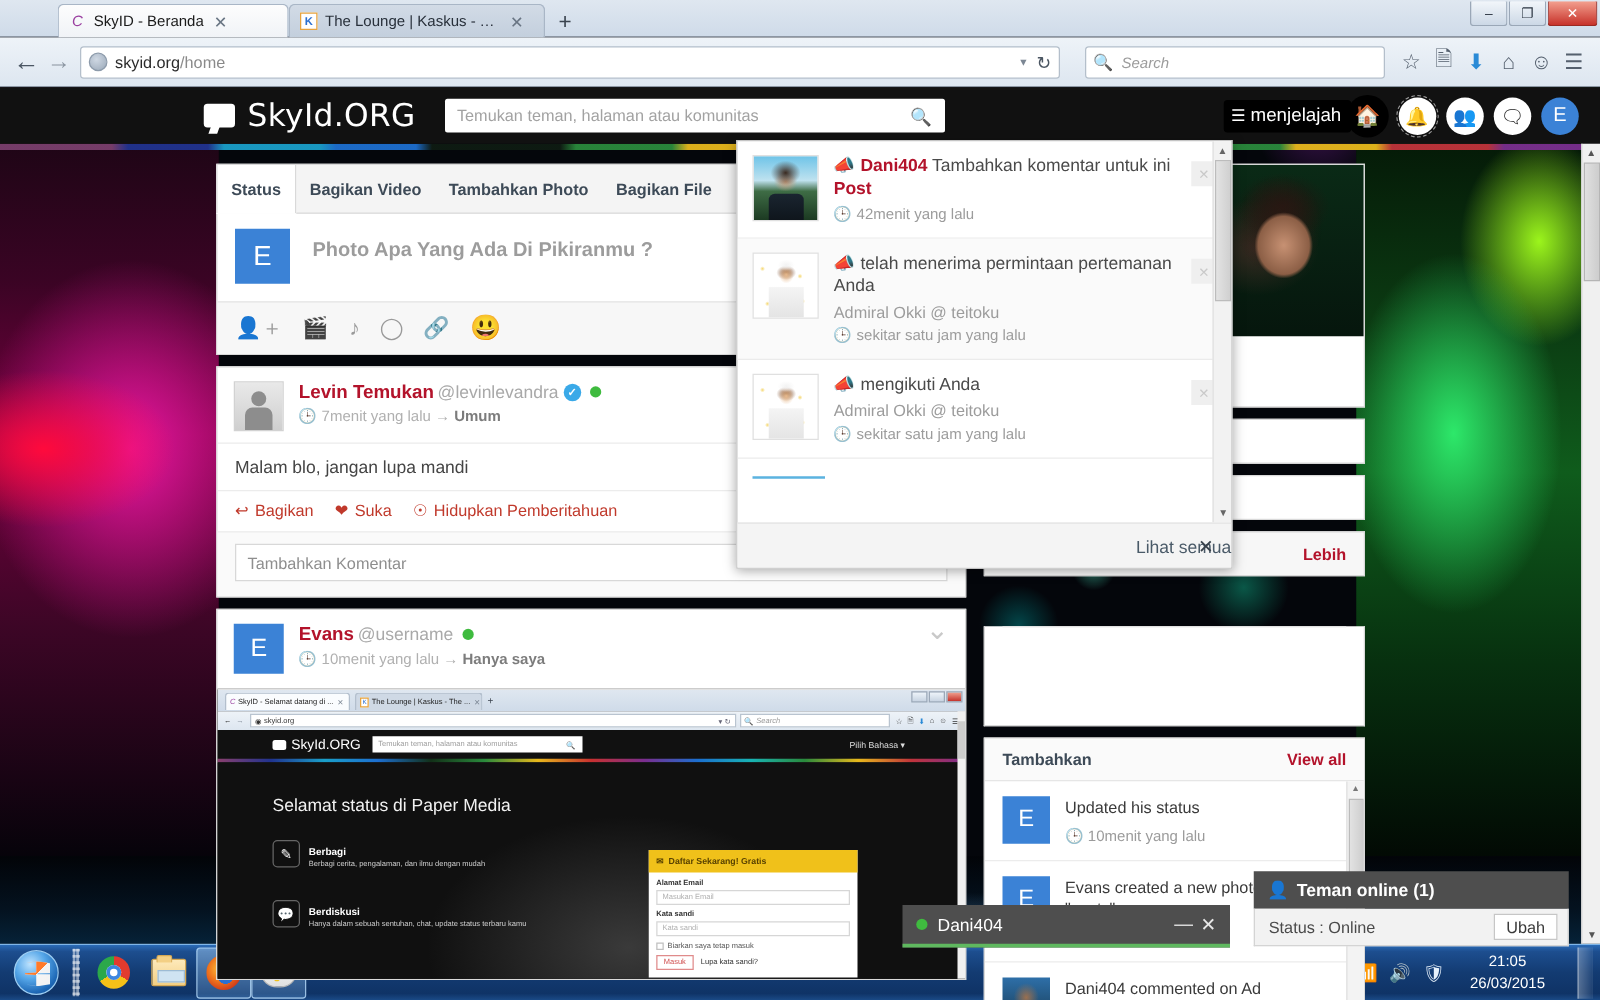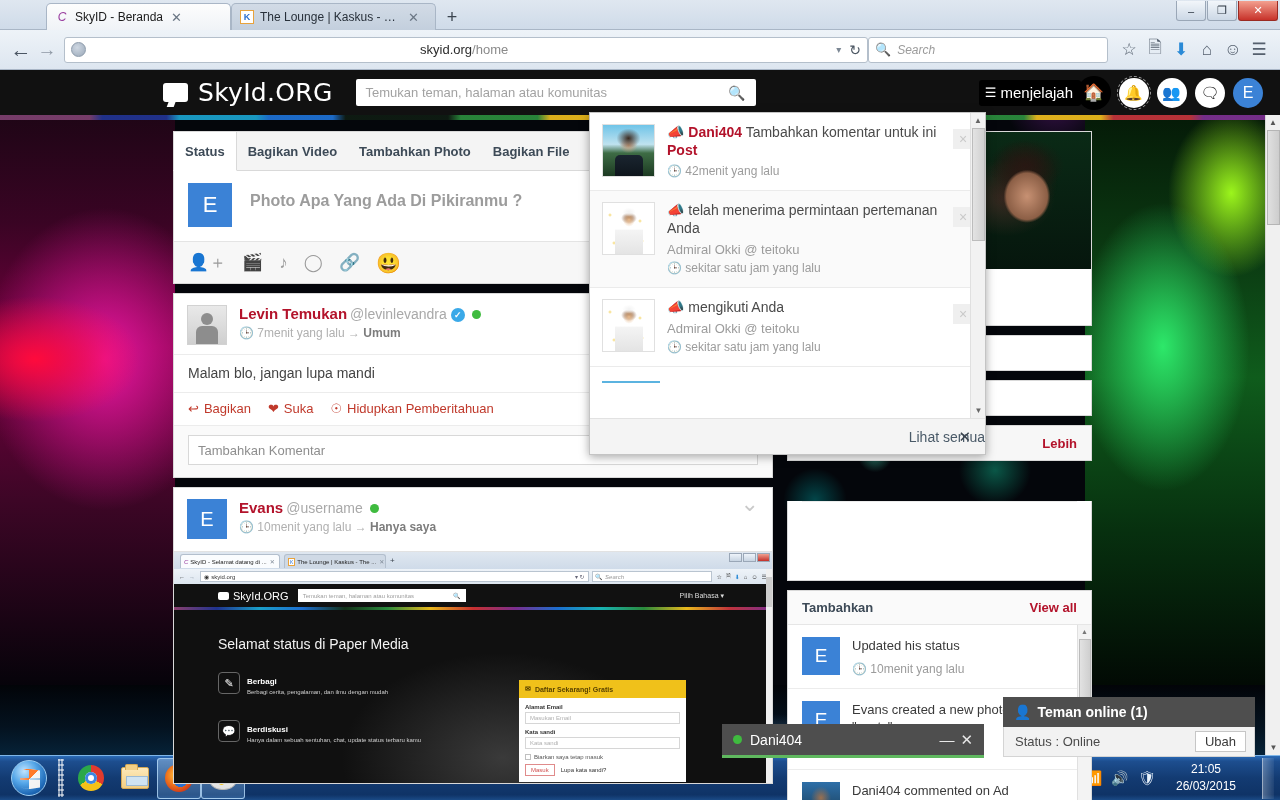--- a/index.html
+++ b/index.html
@@ -53,21 +53,21 @@
     position:absolute; left:0; top:30px; width:1280px; height:40px;
     background: linear-gradient(to bottom,#eef3f8,#dde6f0);
     border-bottom:1px solid #a9b6c6;
     display:flex; align-items:center; padding:0 8px;
   }
   .nav-ico { width:26px; height:26px; display:flex; align-items:center; justify-content:center;
      color:#55606e; font-size:17px; }
   .nav-back { font-size:21px; color:#4b5663; }
   .urlbar {
     flex:1; height:26px; background:#fff; border:1px solid #b4bfcb; border-radius:3px;
-    display:flex; align-items:center; padding:0 6px; margin:0 0 0 4px;text-align:center;
+    display:flex; align-items:center; padding:0 6px; margin:0 20px 0 4px;
   }
   .urlbar .globe { width:15px;height:15px;border-radius:50%;
      background:radial-gradient(circle at 40% 35%, #cfd8e3, #9aa8b8); margin-right:6px;
      border:1px solid #8d9bab; }
   .urlbar .urltext { flex:1; font-size:13px; color:#2b2b2b; }
   .urlbar .urltext .dim { color:#8a8a8a; }
   .urlbar .caret { color:#7c8794; font-size:10px; margin-right:8px;}
   .urlbar .reload { color:#4a5561; font-size:14px; }
   .searchbar {
     width:240px; height:26px; background:#fff; border:1px solid #b4bfcb; border-radius:3px;

